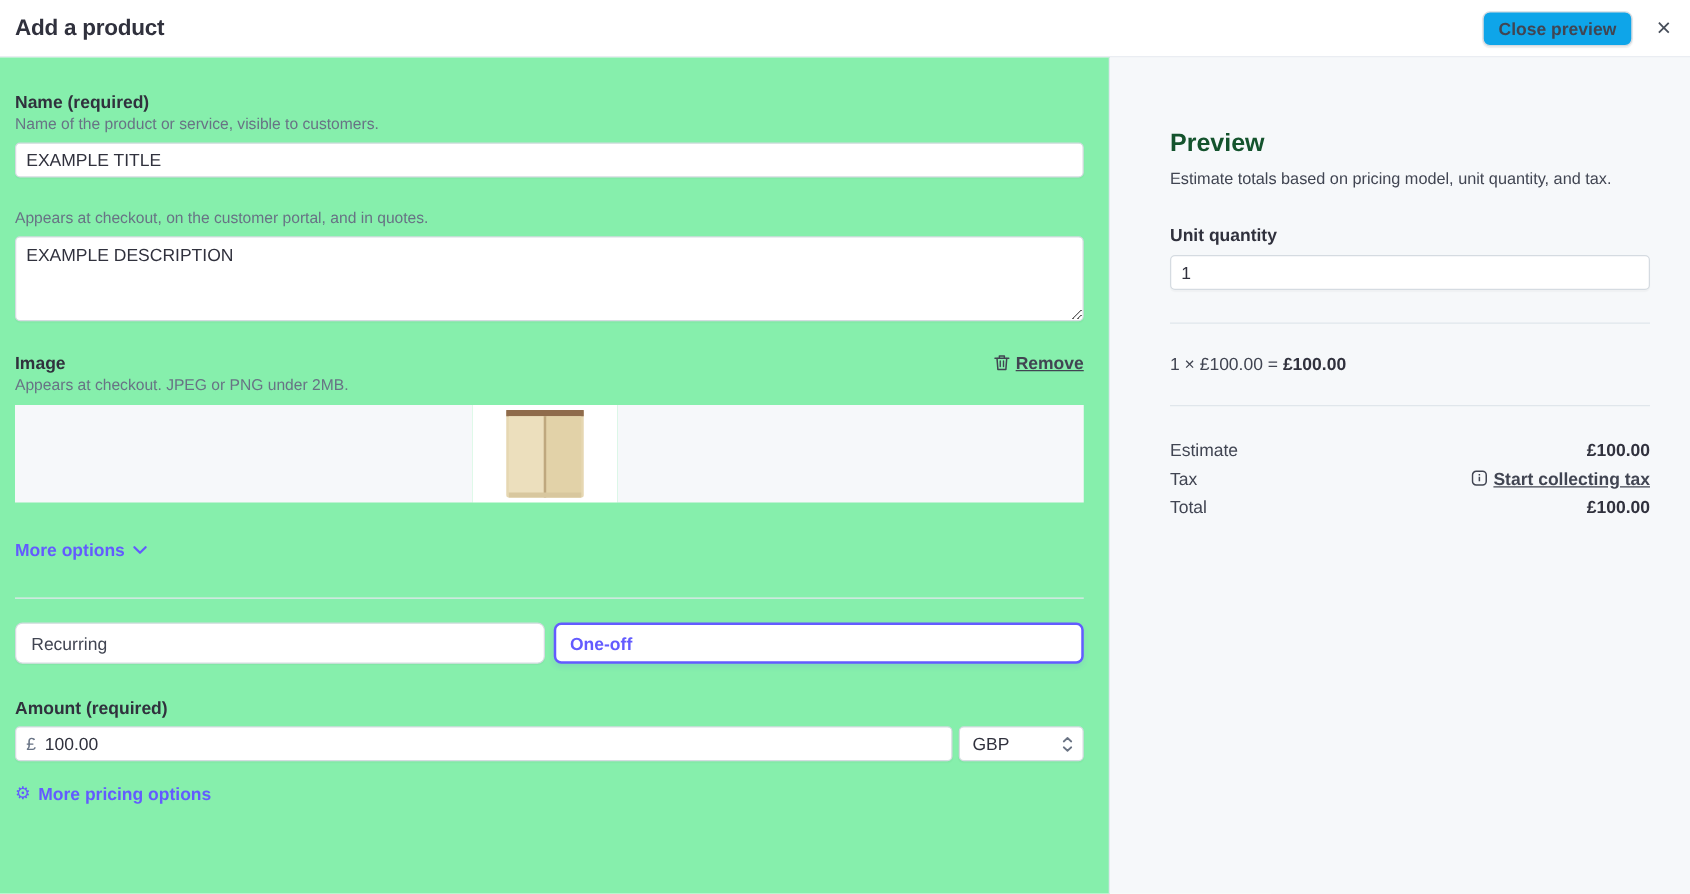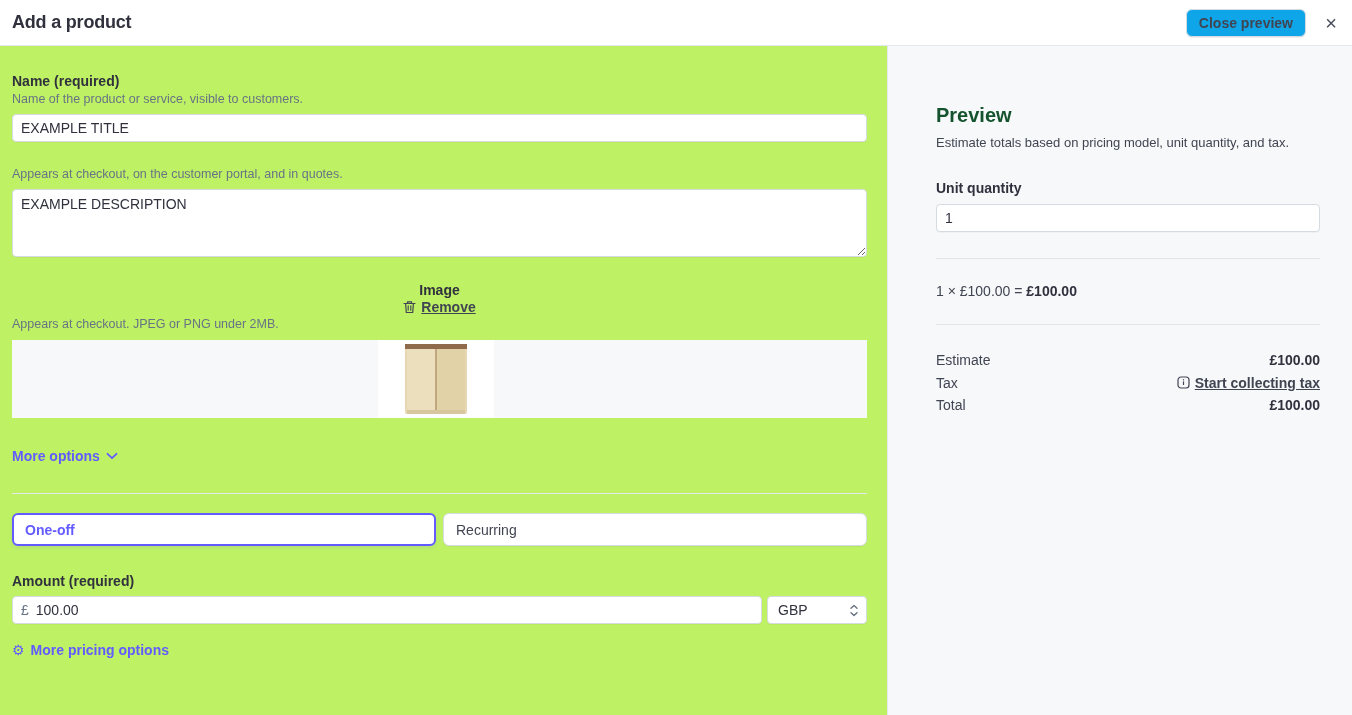--- a/index.html
+++ b/index.html
@@ -12,37 +12,37 @@
   .header-title { font-size:18px; font-weight:700; letter-spacing:-.2px; }
   .header-spacer { flex:1; }
   .btn-close-preview { height:28px; padding:0 12px; background:#0ea5e9; border:1px solid #d5dbe1;
     border-radius:6px; font-size:14px; font-weight:600; color:#414552; cursor:pointer;
     box-shadow:0 1px 1px rgba(0,0,0,.07); font-family:inherit; }
   .close-x { margin-left:14px; width:22px; height:22px; display:flex; align-items:center;
     justify-content:center; color:#474e5a; font-size:20px; line-height:1; cursor:pointer; }
 
   
   .main { display:flex; height:669px; }
-  .form-col { width:888px; border-right:1px solid #e3e8ee; background:#bef264;
+  .form-col { width:888px; border-right:1px solid #e3e8ee; background:#86efac;
     padding:26px 20px 18px 12px; }
   .preview-col { flex:1; background:#f6f8fa; padding:57px 32px 0 48px; }
 
   
   .field-label { font-size:14px; font-weight:700; color:#30313d; line-height:18px; }
   .helper { font-size:12.5px; color:#687385; line-height:17px; margin-top:1px; }
   .text-input { display:block; width:100%; height:28px; margin-top:6px; padding:0 8px;
     border:1px solid #d5dbe1; border-radius:4px; background:#fff; font-size:14px;
     color:#30313d; font-family:inherit; box-shadow:0 1px 1px rgba(0,0,0,.03); outline:none; }
   .textarea { display:block; width:100%; height:68px; margin-top:6px; padding:6px 8px;
     border:1px solid #d5dbe1; border-radius:4px; background:#fff; font-size:14px;
     color:#30313d; font-family:inherit; box-shadow:0 1px 1px rgba(0,0,0,.03);
     resize:vertical; outline:none; }
   .section { margin-top:24px; }
 
-  .image-head { display:flex; align-items:center; justify-content:space-between;flex-direction:column; }
+  .image-head { display:flex; align-items:center; justify-content:space-between; }
   .remove-btn { display:inline-flex; align-items:center; gap:5px; background:none; border:none;
     cursor:pointer; font-family:inherit; font-size:14px; font-weight:600; color:#414552;
     text-decoration:underline; }
   .image-strip { display:flex; margin-top:7px; height:78px; }
   .img-placeholder { background:#f6f8fa; height:78px; }
   .img-placeholder.left { width:366px; }
   .img-placeholder.right { flex:1; }
   .img-holder { width:116px; display:flex; align-items:center; justify-content:center;
     background:#fff; }
 
@@ -157,22 +157,22 @@
       <span>
         <svg width="12" height="8" viewBox="0 0 12 8" fill="none">
           <path d="M1.5 1.8 6 6.2 10.5 1.8" stroke="#635bff" stroke-width="1.8" stroke-linecap="round" stroke-linejoin="round"></path>
         </svg>
       </span>
     </button>
 
     <div class="hr"></div>
 
     <div class="toggle-row">
+      <button class="toggle">Recurring</button>
       <button class="toggle selected">One-off</button>
-      <button class="toggle">Recurring</button>
     </div>
 
     <div class="field-label amount-label">Amount (required)</div>
     <div class="amount-row">
       <div class="amount-input-wrap">
         <span class="currency-symbol">£</span>
         <input class="amount-input" type="text" value="100.00" style="">
       </div>
       <div class="currency-select">
         <span>GBP</span>

